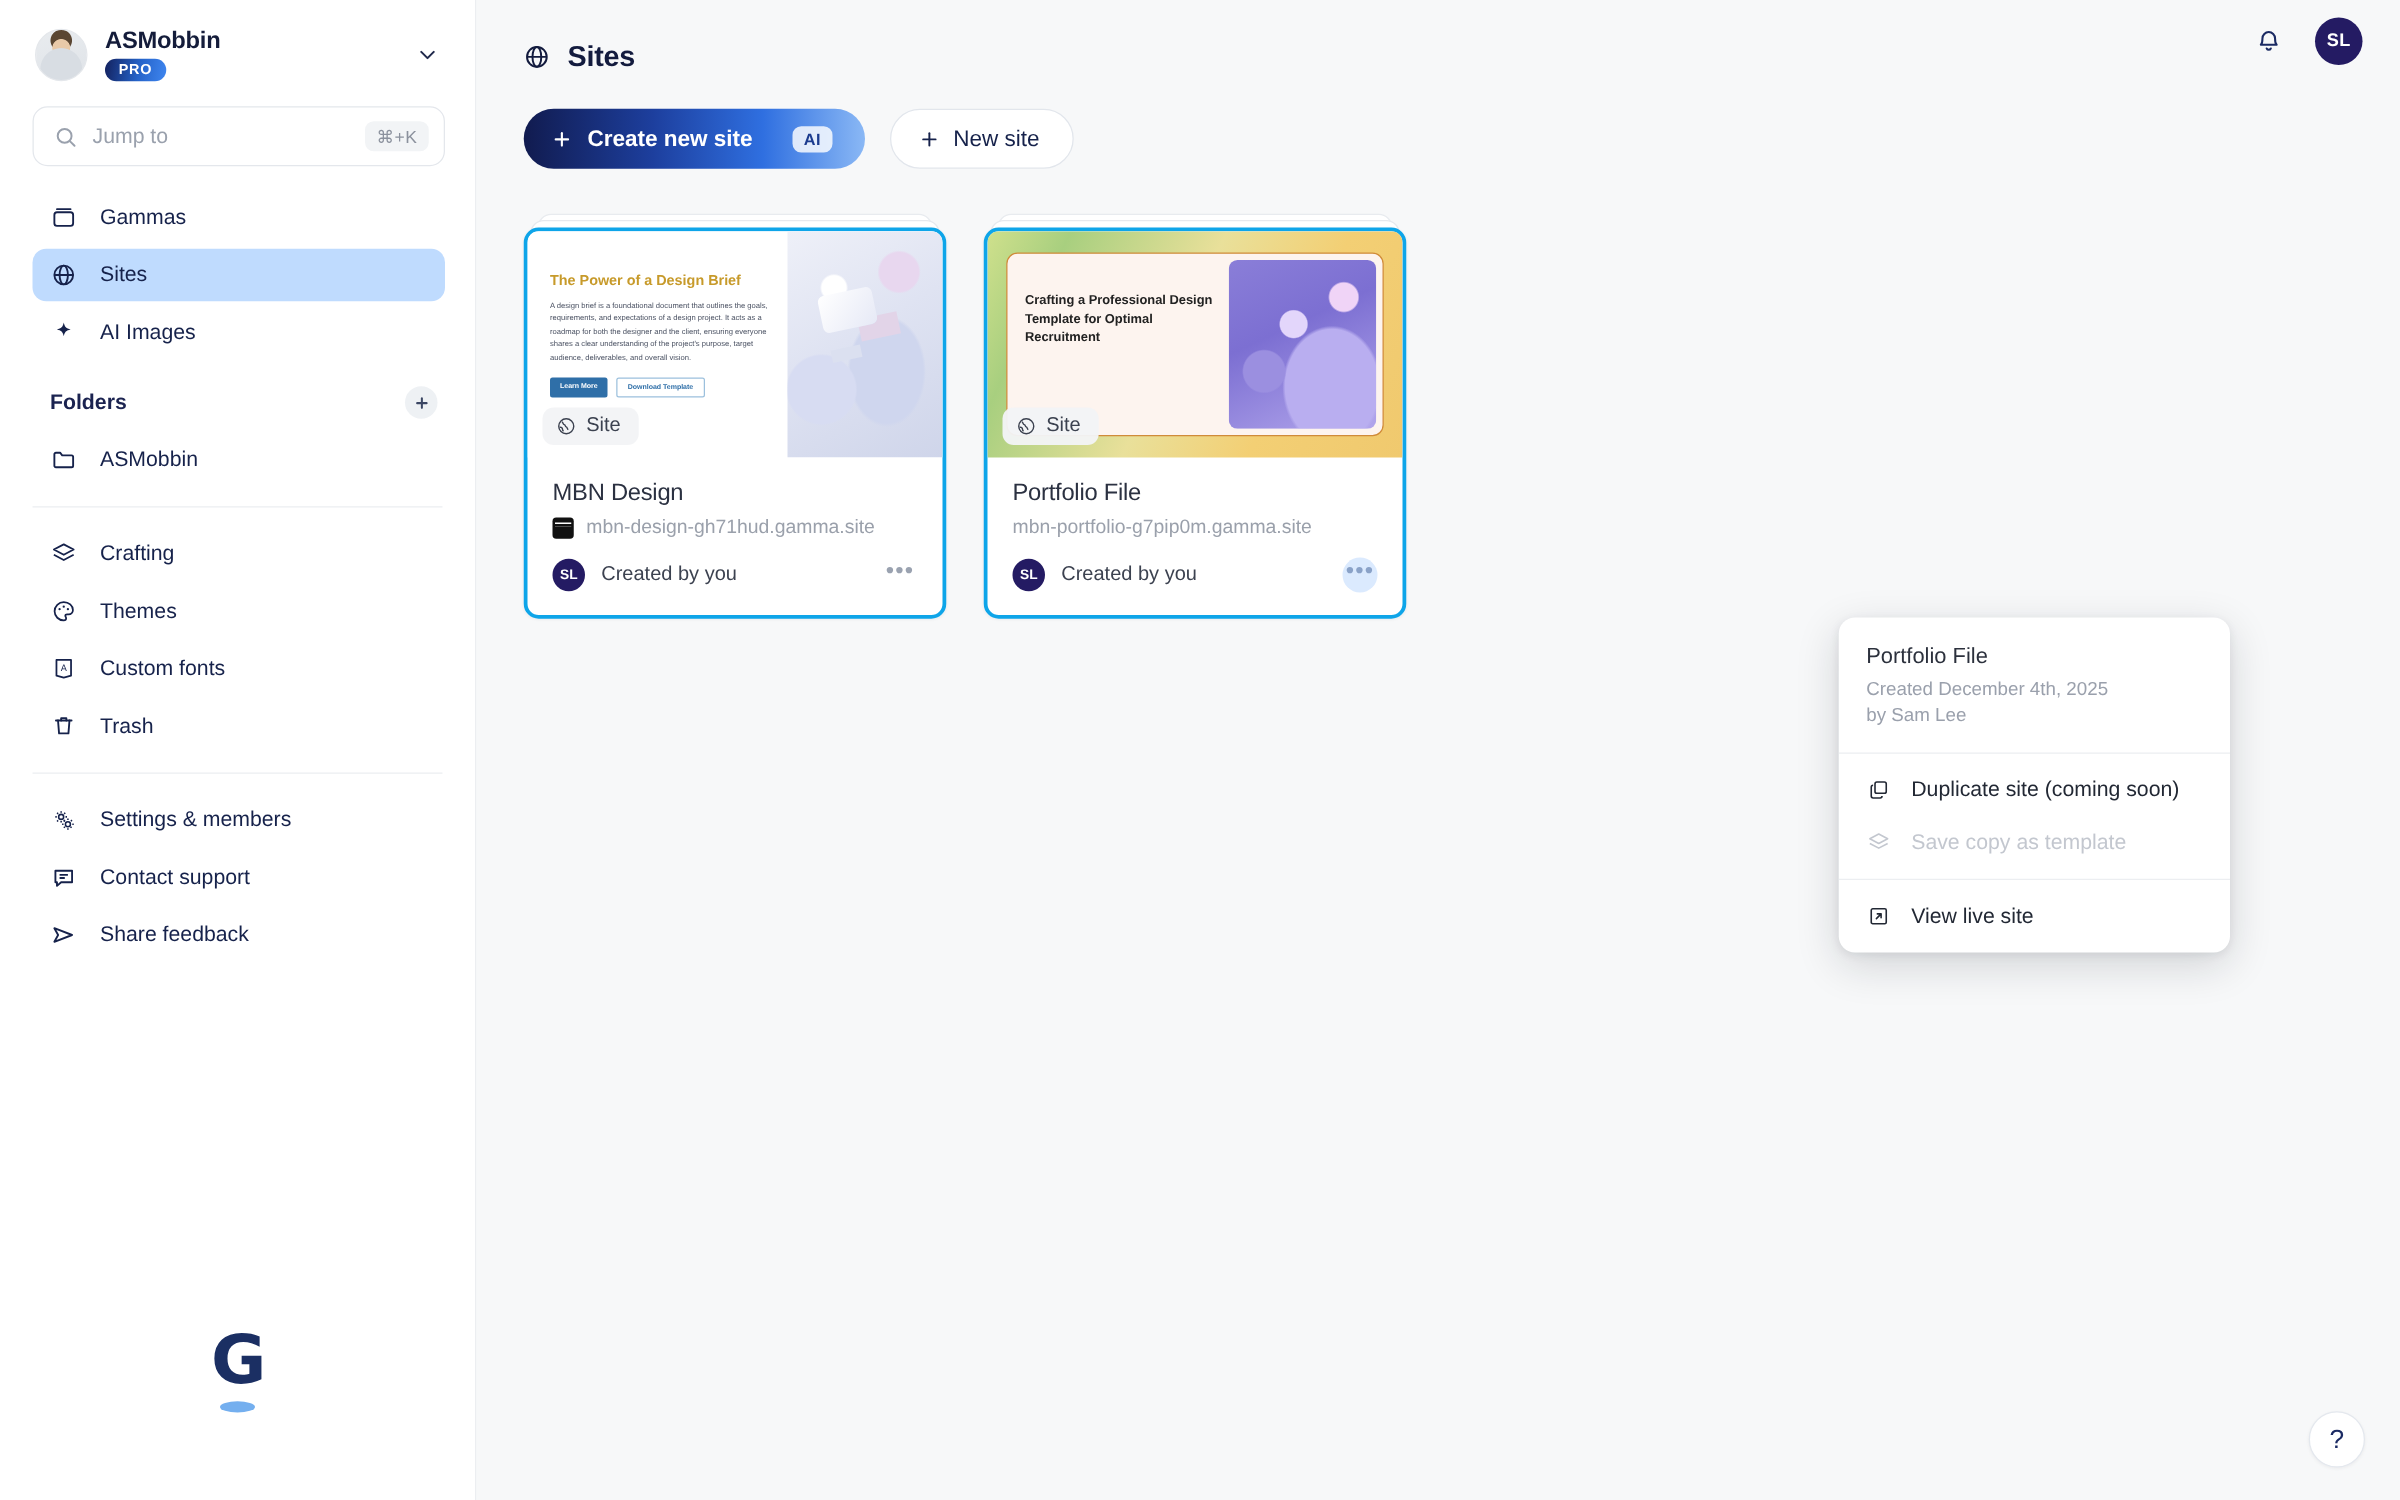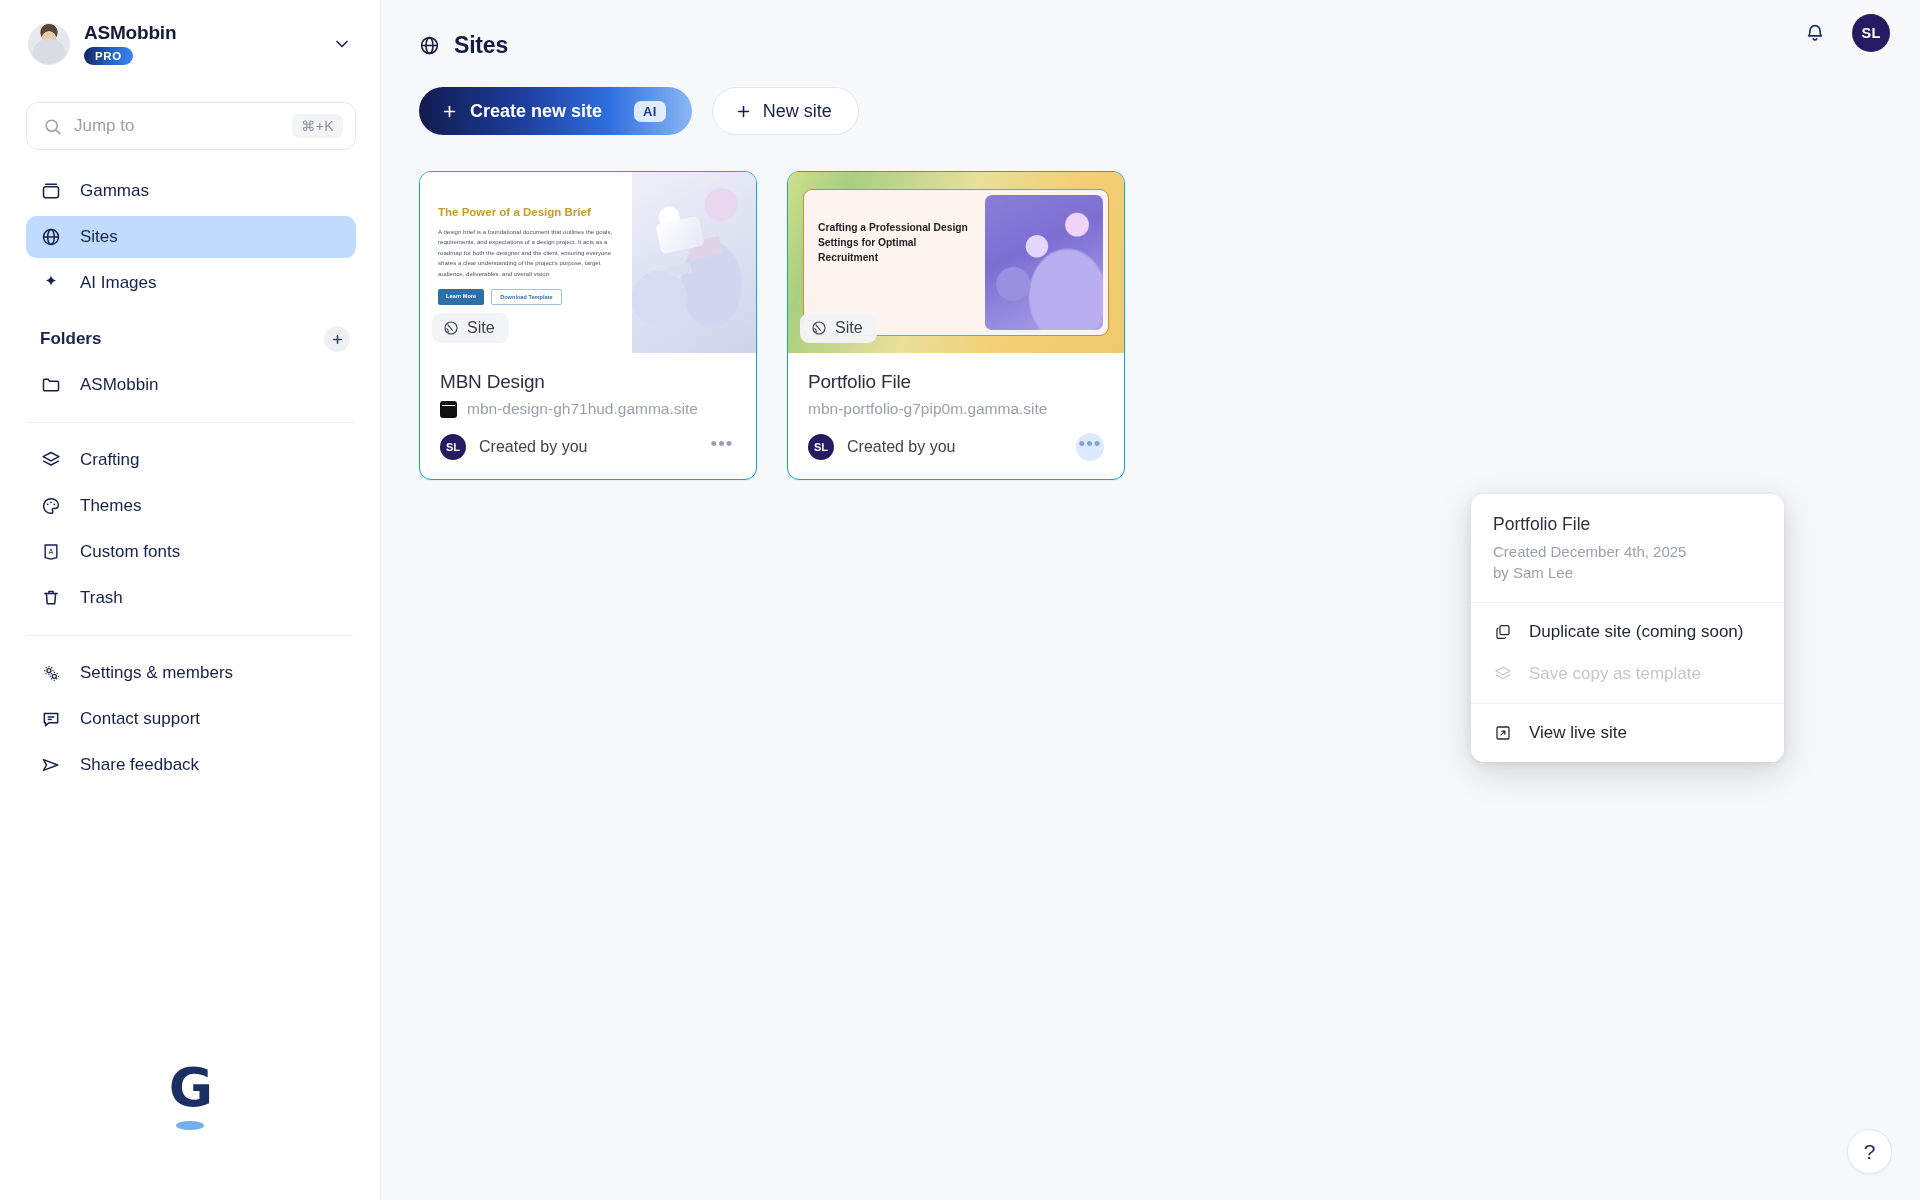--- a/index.html
+++ b/index.html
@@ -42,21 +42,20 @@
     color: #fff; font-size: 11.5px; font-weight: 700; letter-spacing: 0.6px;
     padding: 3px 11px; border-radius: 9px;
   }
   .ws-chev { padding: 4px; color: #222b4d; display: flex; }
 
   .search-wrap { padding: 10px 24px 16px 26px; }
   .search-box {
     height: 48px; border: 1px solid #e4e7ec; border-radius: 12px;
     display: flex; align-items: center; gap: 12px; padding: 0 12px 0 16px;
     background: #fff;
-    margin-top: 17px;
   }
   .search-box .ph { flex: 1 1 auto; color: #9aa1ad; font-size: 17px; }
   .kbd {
     background: #f2f4f6; color: #8b919d; font-size: 14px;
     padding: 4px 9px; border-radius: 7px; letter-spacing: 0.4px;
   }
 
   .nav { padding: 4px 24px 0 26px; }
   .nav-item {
     display: flex; align-items: center; gap: 18px;
@@ -141,22 +140,22 @@
   .card-outer { position: relative; width: 338px; }
   .stack-l1 {
     position: absolute; top: 0; left: 11px; right: 11px; height: 22px;
     background: #fff; border: 1px solid #e8ebef; border-radius: 11px 11px 0 0;
   }
   .stack-l2 {
     position: absolute; top: 5px; left: 5px; right: 5px; height: 22px;
     background: #fff; border: 1px solid #e6e9ee; border-radius: 11px 11px 0 0;
   }
   .card {
-    position: relative; 
-    background: #fff; border: 1px solid #0ea5e9; border-radius: 12px;
+    position: relative; margin-top: 11px;
+    background: #fff; border: 3px solid #0ea5e9; border-radius: 12px;
     overflow: hidden;
     box-shadow: 0 1px 2px rgba(20,30,60,0.05);
   }
   .thumb { position: relative; height: 181px; overflow: hidden; }
 
   
   .thumb-a { background: #fff; display: flex; }
   .ta-left { flex: 1 1 auto; padding: 34px 12px 10px 18px; }
   .ta-title { color: #c79a2a; font-size: 11.5px; font-weight: 700; margin-bottom: 9px; }
   .ta-body { color: #4b5263; font-size: 6.1px; line-height: 1.72; margin-bottom: 10px; }
@@ -522,21 +521,21 @@
         </div>
       </div>
 
       <div class="card-outer">
         <div class="stack-l1"></div>
         <div class="stack-l2"></div>
         <div class="card">
           <div class="thumb thumb-b">
             <div class="tb-inner">
               <div class="tb-left">
-                <div class="tb-title">Crafting a Professional Design Settings for Optimal Recruitment</div>
+                <div class="tb-title">Crafting a Professional Design Template for Optimal Recruitment</div>
               </div>
               <div class="tb-right"></div>
             </div>
             <div class="site-chip">
               <span>
                 <svg width="16" height="16" viewBox="0 0 24 24" fill="none" stroke="#3b414f" stroke-width="1.7">
                     <circle cx="12" cy="12" r="9"></circle>
                     <path d="M7 6.5c1.4 1.3 1 3.2 2.6 3.5 1.8.4.8 2.4 2.3 2.8 1.5.4 1.1 2.6 2.6 3.2M4.2 13.4c1.8-.7 3.3.6 3.3 2.2 0 1 .5 1.8 1.3 2.3"></path>
                   </svg>
               </span>

